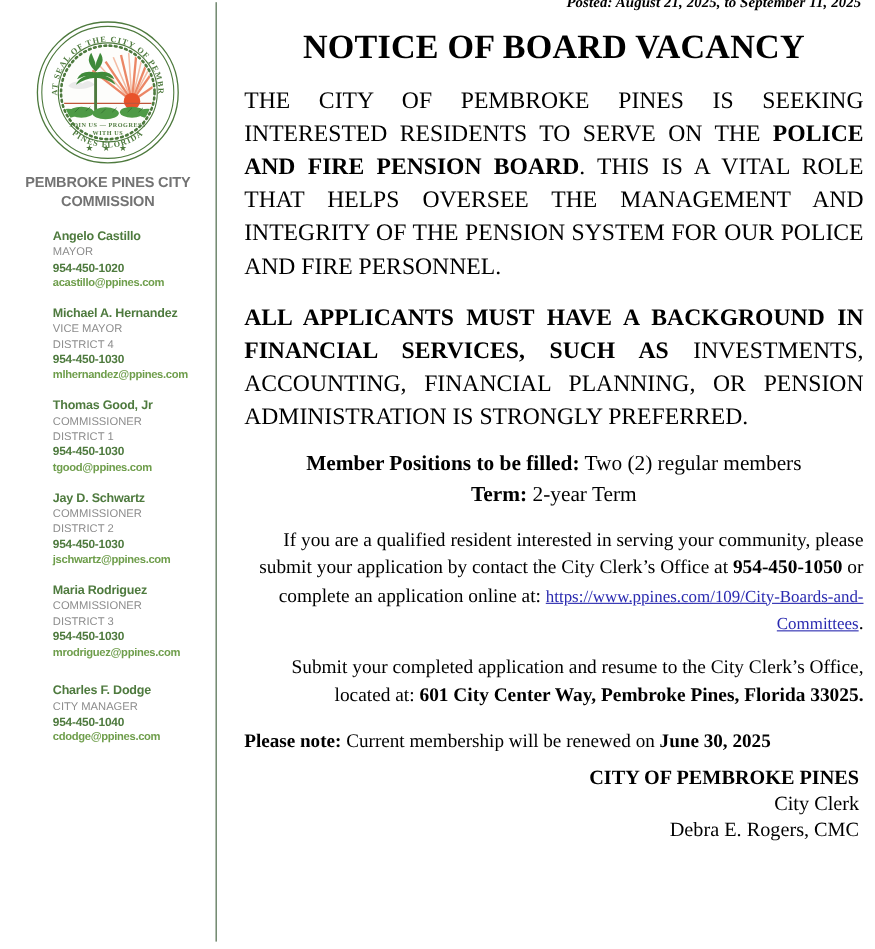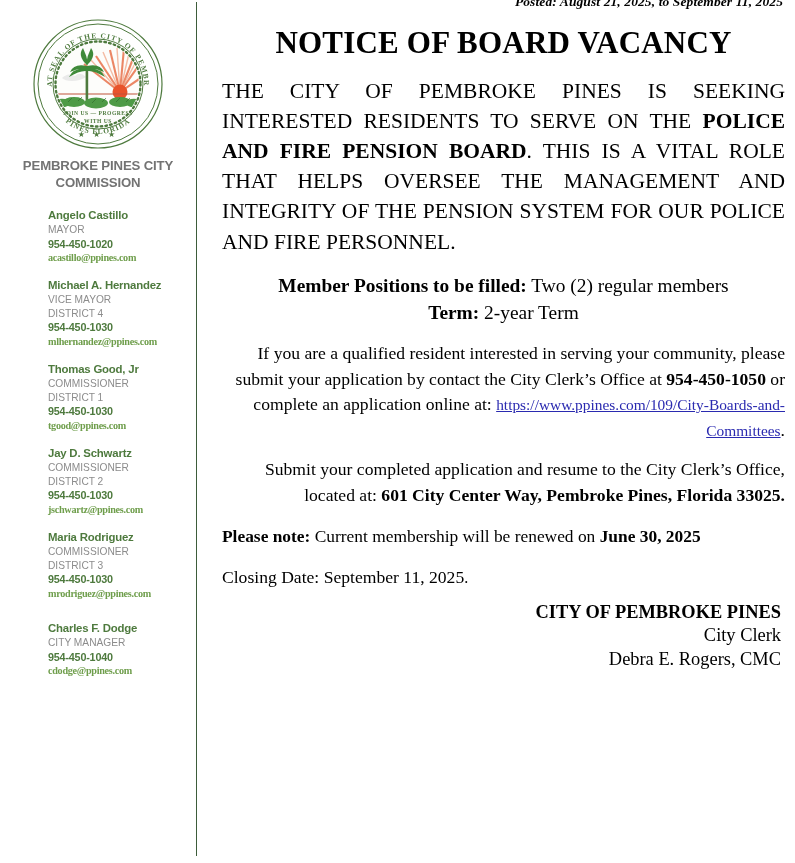--- a/index.html
+++ b/index.html
@@ -91,21 +91,21 @@
   }
   .official-phone {
     font-family: "Liberation Sans", "DejaVu Sans", sans-serif;
     font-size: 10.8px;
     font-weight: bold;
     color: #4e7a3e;
     line-height: 1.36;
     letter-spacing: -0.2px;
   }
   .official-email {
-    font-family: Liberation Serif, serif;
+    font-family: Liberation Sans, sans-serif;
     font-size: 10.2px;
     font-weight: bold;
     color: #6f9e4c;
     line-height: 1.36;
     letter-spacing: -0.3px;
   }
 
   
   .doc-title {
     margin: 26px 0 0 0;
@@ -310,43 +310,43 @@
   <div id="main">
 
     <div class="posted-header">Posted: August 21, 2025,  to September 11, 2025</div>
 
     <h1 class="doc-title">NOTICE OF BOARD VACANCY</h1>
 
     <p class="para">
       <span>THE CITY OF PEMBROKE PINES IS SEEKING INTERESTED RESIDENTS TO SERVE ON THE </span><b>POLICE AND FIRE PENSION BOARD</b><span>. THIS IS A VITAL ROLE THAT HELPS OVERSEE THE MANAGEMENT AND INTEGRITY OF THE PENSION SYSTEM FOR OUR POLICE AND FIRE PERSONNEL.</span>
     </p>
 
+    <p class="para">
+      <b>ALL APPLICANTS MUST HAVE A BACKGROUND IN FINANCIAL SERVICES, SUCH AS</b><span> INVESTMENTS, ACCOUNTING, FINANCIAL PLANNING, OR PENSION ADMINISTRATION IS STRONGLY PREFERRED.</span>
+    </p>
 
     <p class="para-small">
       <b>Member Positions to be filled:</b>
       <span>Two (2) regular members</span><br>
       <b>Term:</b>
       <span>2-year Term</span>
     </p>
 
     <p class="para-smaller">
       <span>If you are a qualified resident interested in serving your community, please submit your application by contact the City Clerk’s Office at </span><b>954-450-1050</b><span> or complete an application online at: </span><a class="link" href="#">https://www.ppines.com/109/City-Boards-and-Committees</a><span>.</span>
     </p>
 
     <p class="para-smaller">
       <span>Submit your completed application and resume to the City Clerk’s Office, located at: </span><b>601 City Center Way, Pembroke Pines, Florida 33025.</b>
     </p>
 
     <p class="para-note">
       <b>Please note:</b><span> Current membership will be renewed on </span><b>June 30, 2025</b>
     </p>
 
-    <p class="para-closing">
-      <span>Closing Date: September 11, 2025</span><span class="pencil-dot">.</span>
-    </p>
 
     <div class="signature">
       <div class="sig-org">CITY OF PEMBROKE PINES</div>
       <div>City Clerk</div>
       <div>Debra E. Rogers, CMC</div>
     </div>
 
   </div>
 </div>
 

